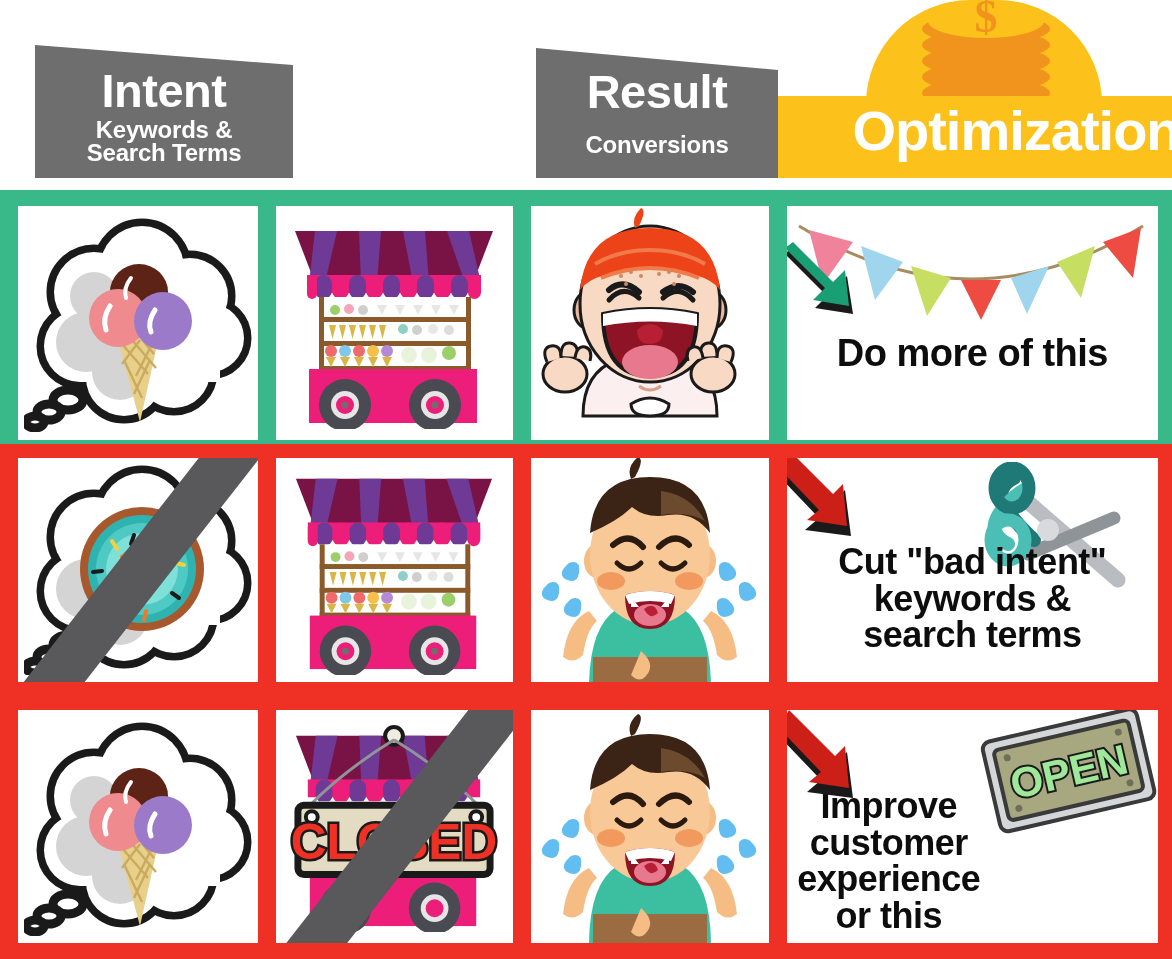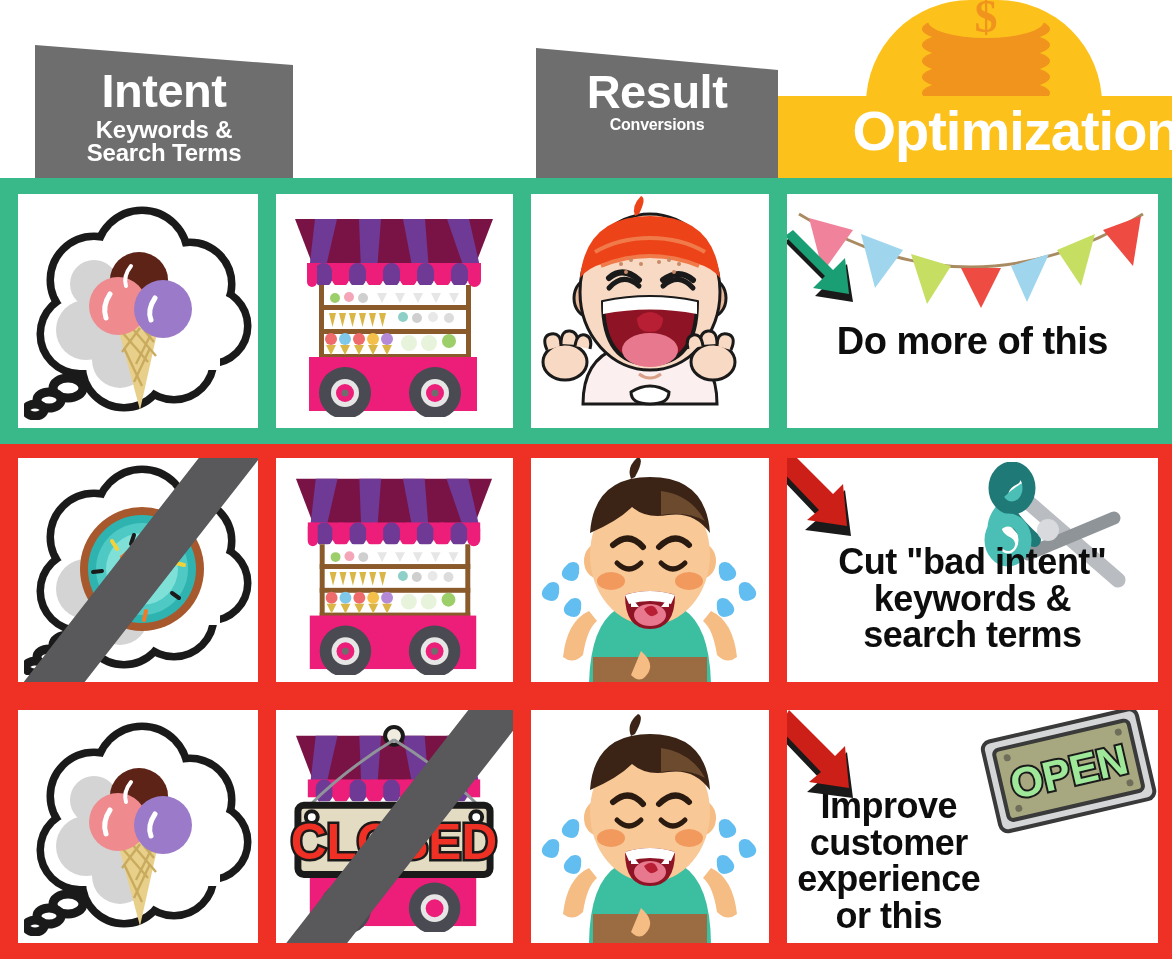--- a/index.html
+++ b/index.html
@@ -45,21 +45,21 @@
     font-weight:bold; line-height:0.98; letter-spacing:-0.2px;
   }
 
   .hdr-intent .hdr-title { font-size:47px; margin-top:24px; }
   .hdr-intent .hdr-sub   { font-size:24px; margin-top:4px; }
 
   .hdr-cx .hdr-title { font-size:47px; margin-top:14px; }
   .hdr-cx .hdr-sub   { font-size:24px; margin-top:4px; }
 
   .hdr-result .hdr-title { font-size:47px; margin-top:22px; }
-  .hdr-result .hdr-sub   { font-size:16px; margin-top:2px;text-align:center; }
+  .hdr-result .hdr-sub   { font-size:24px; margin-top:18px;text-align:center; }
 
   .hdr-opt .hdr-title { font-size:56px; margin-top:8px; letter-spacing:-1px; }
 
   
   .coins { position:absolute; left:922px; top:4px; width:128px; height:104px; }
   .coin {
     position:absolute; left:0; width:128px; height:30px;
     background:#f0941e; border-radius:50%/50%;
   }
   .coin-top {
@@ -67,21 +67,21 @@
     background:#fcc21b; border-radius:50%/50%; z-index:9;
   }
   .dollar {
     position:absolute; left:0; top:-14px; width:128px; text-align:center;
     font-size:46px; font-weight:bold; color:#f0941e; z-index:10;
     font-family:"Liberation Serif", serif;
   }
 
   
   .row { position:absolute; left:0; width:1172px; display:flex; }
-  .row-good { top:178px; height:266px; background:#39b88a; }
+  .row-good { top:190px; height:266px; background:#39b88a; }
   .row-bad1 { top:444px; height:252px; background:#ee3124; }
   .row-bad2 { top:696px; height:263px; background:#ee3124; }
 
   .cell {
     background:#ffffff; position:relative; overflow:hidden;
   }
   
   .c1 { width:242px; }
   .c2 { width:238px; }
   .c3 { width:240px; }

